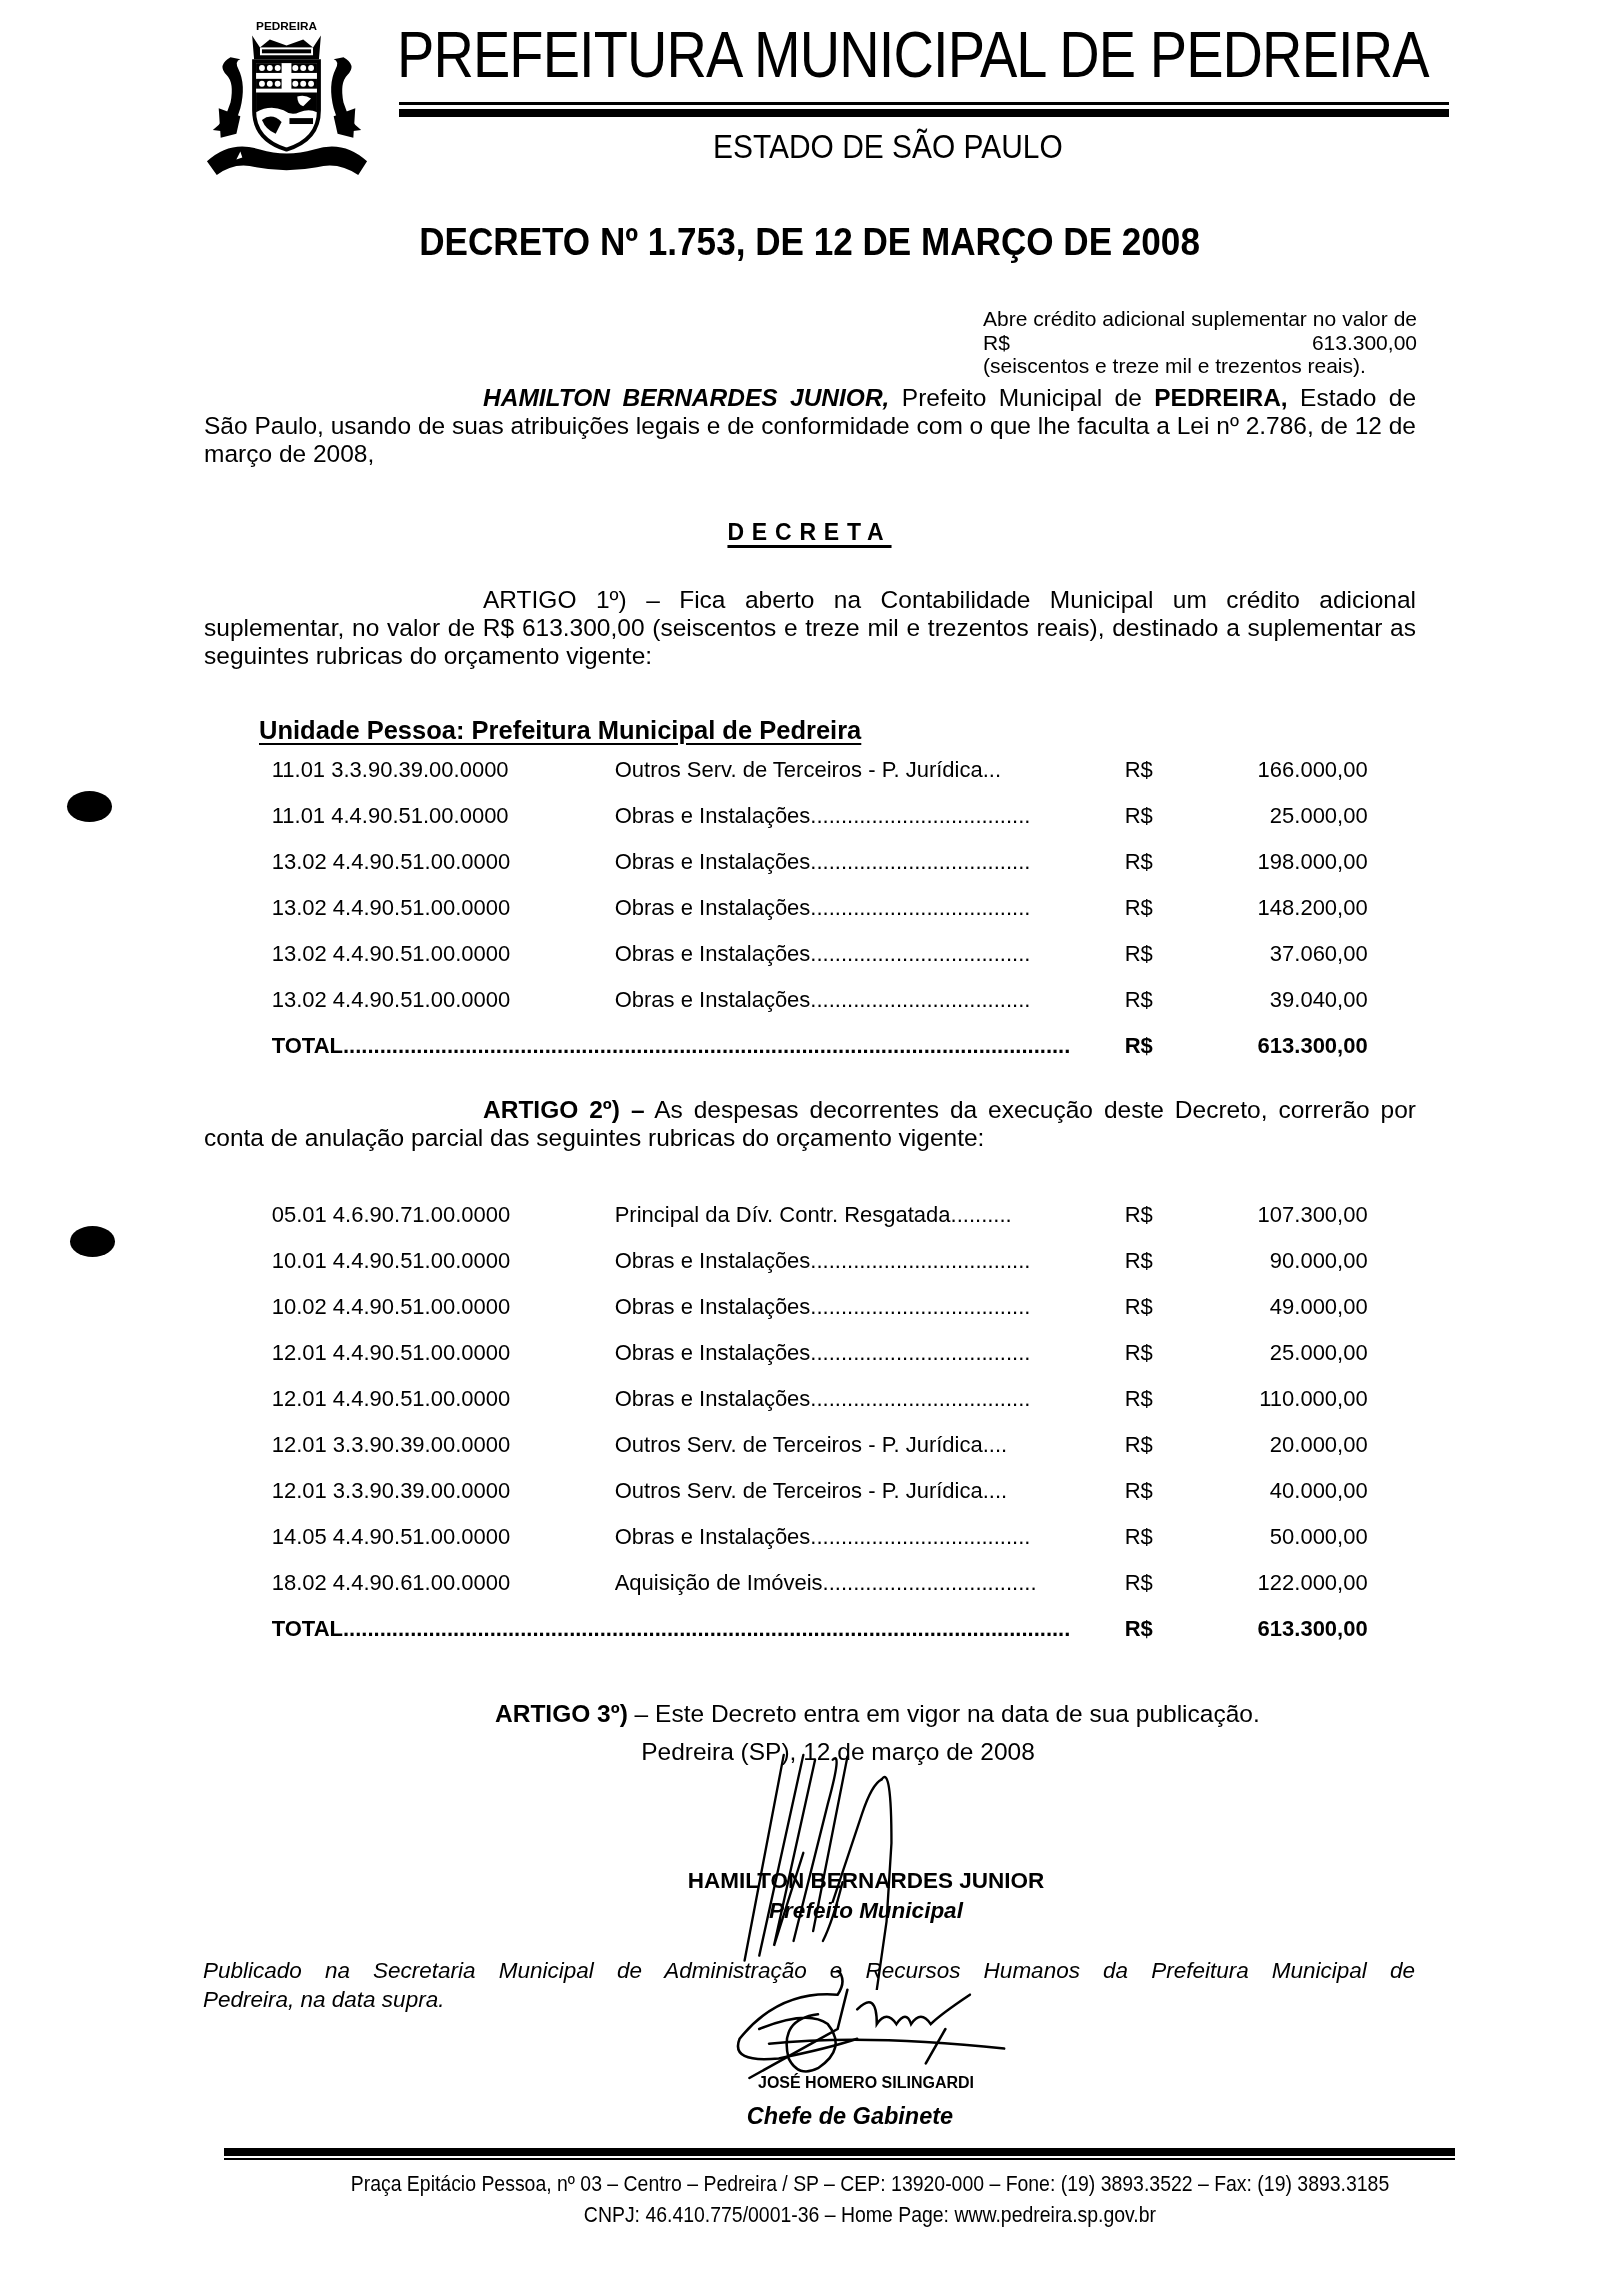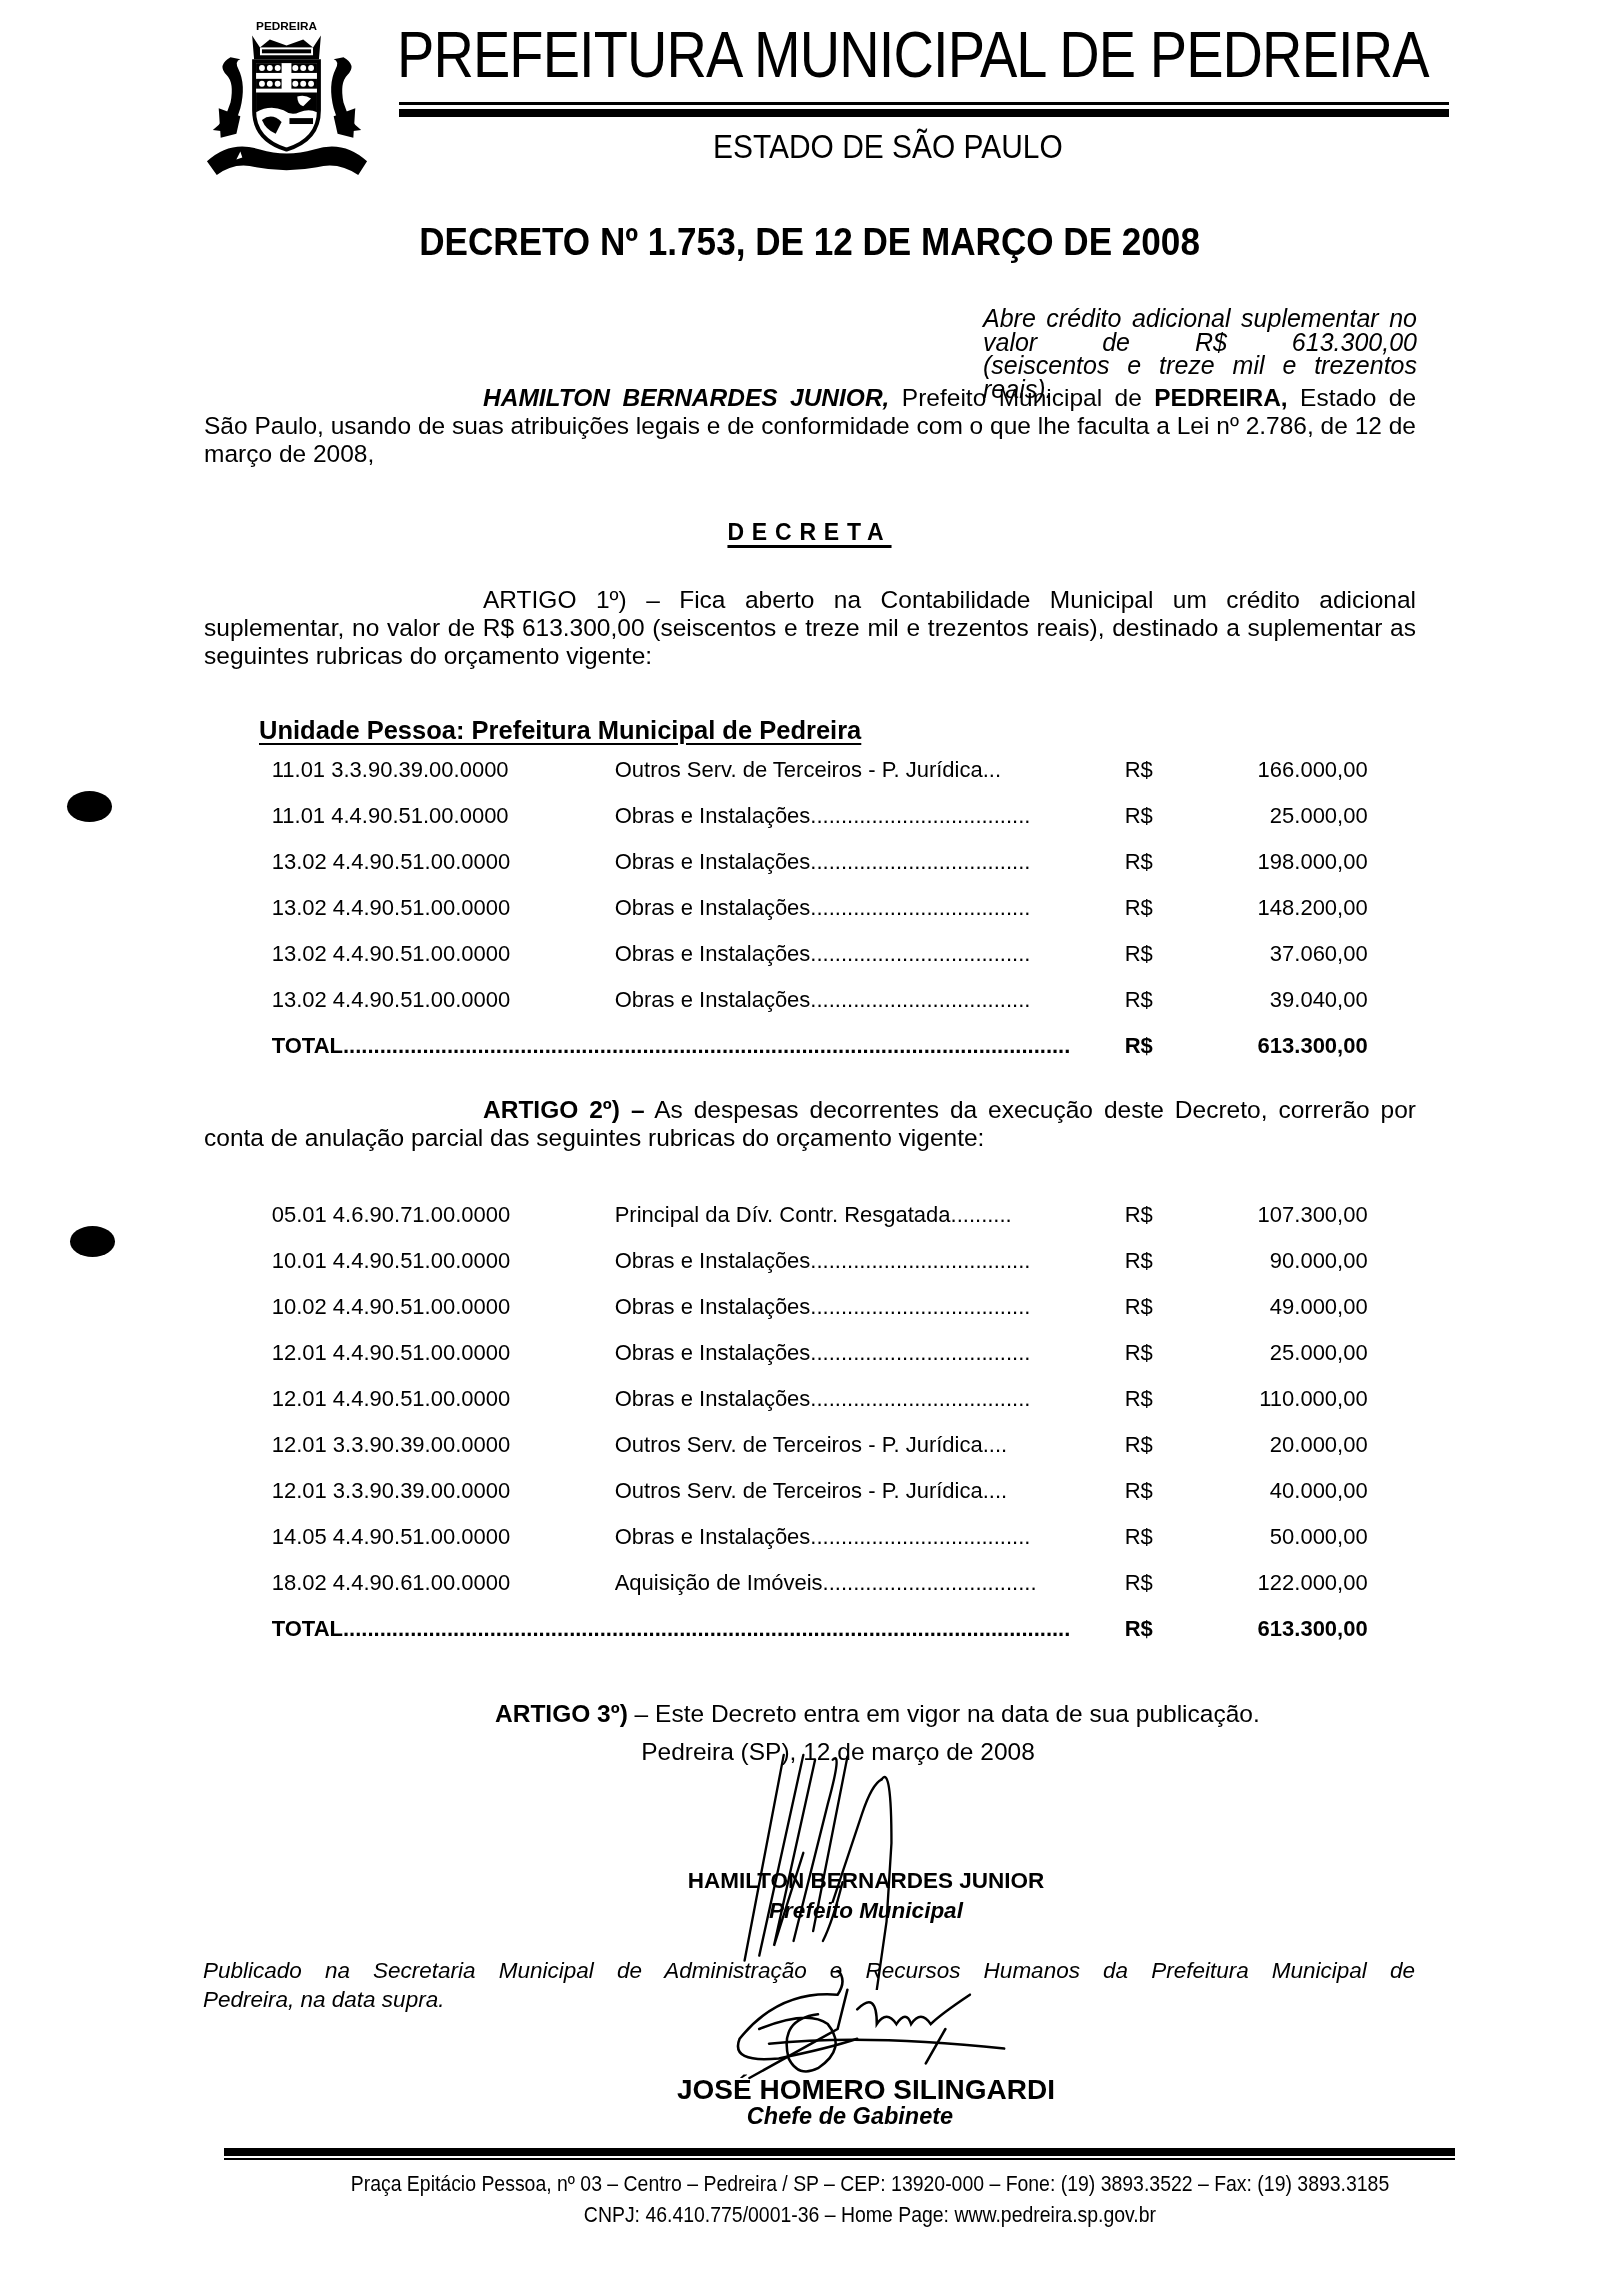--- a/index.html
+++ b/index.html
@@ -5,21 +5,21 @@
   html, body { margin:0; padding:0; background:#ffffff; }
   body { width:1619px; height:2288px; position:relative; overflow:hidden; color:#000; font-family:"Liberation Sans", sans-serif; }
   .abs { position:absolute; }
   .punch { position:absolute; width:45px; height:31px; border-radius:50%; background:#000; }
   .emblem { left:201px; top:13.7px; width:172px; height:167px; }
   .h-title { left:397px; top:21.6px; font-size:65px; letter-spacing:-1px; transform:scaleX(0.86); transform-origin:left top; white-space:nowrap; line-height:1; }
   .h-line-thin { left:399px; top:102px; width:1050px; height:2.9px; background:#000; }
   .h-line-thick { left:399px; top:109px; width:1050px; height:7.8px; background:#000; }
   .h-sub { left:0; width:1619px; top:129px; text-align:center; font-size:34px; line-height:1; padding-left:145px; box-sizing:border-box; transform:scaleX(0.88); transform-origin:931px 0; }
   .decree-title { left:0; width:1619px; top:222px; text-align:center; font-weight:bold; font-size:39px; line-height:1; padding-left:0; box-sizing:border-box; transform:scaleX(0.9); transform-origin:810px 0; }
-  .ementa { left:983px; top:307px; width:434px; font-style:italic; font-size:25px; line-height:23.5px; text-align:justify; }
+  .ementa { left:983px; top:307px; width:434px; font-size:21px; line-height:23.5px; text-align:justify; }
   .ementa .l1 { display:block; text-align:justify; text-align-last:justify; }
   .body-text { left:204px; width:1212px; font-size:24.5px; line-height:28px; text-align:justify; }
   .body-text .indent { display:inline-block; width:279px; }
   .decreta { left:0; width:1619px; top:519px; text-align:center; font-weight:bold; font-size:23px; letter-spacing:7.8px; }
   .decreta span { text-decoration:underline; text-decoration-thickness:2.9px; text-underline-offset:4.9px; }
   .ug { left:259px; top:716px; font-weight:bold; font-size:25.5px; text-decoration:underline; text-decoration-thickness:2px; text-underline-offset:3.9px; }
   table.rub { position:absolute; left:259px; border-collapse:collapse; font-size:22px; }
   table.rub td { padding:0; height:46px; vertical-align:middle; white-space:nowrap; }
   .c-code { width:343px; padding-left:12.7px !important; }
   .c-desc { width:510px; }
@@ -27,21 +27,21 @@
   .c-cur { width:69px; }
   .c-val { width:174px; text-align:right; }
   .tot td { font-weight:bold; }
   .tot .c-code .dots { display:block; width:840px; overflow:hidden; white-space:nowrap; }
   .art3 { left:495px; top:1668px; font-size:24.5px;margin-top:32px; }
   .place { left:0; width:1619px; top:1738px; text-align:center; font-size:24.5px; padding-left:57px; box-sizing:border-box; }
   .sig1-name { left:0; width:1619px; top:1868px; text-align:center; font-weight:bold; font-size:22.5px; padding-left:113px; box-sizing:border-box; }
   .sig1-role { left:0; width:1619px; top:1898px; text-align:center; font-weight:bold; font-style:italic; font-size:22.5px; padding-left:113px; box-sizing:border-box; }
   .pub { left:203px; top:1956px; width:1212px; font-style:italic; font-size:22.5px; line-height:29px; text-align:justify; }
   .pub .l1 { display:block; text-align:justify; text-align-last:justify; }
-  .sig2-name { left:0; width:1619px; top:2074px; text-align:center; font-weight:bold; font-size:28px; padding-left:113px; box-sizing:border-box; }
+  .sig2-name { left:0; width:1619px; top:2074px; text-align:center; font-weight:bold; font-size:16px; padding-left:113px; box-sizing:border-box; }
   .sig2-role { left:0; width:1619px; top:2103px; text-align:center; font-weight:bold; font-style:italic; font-size:23.5px; padding-left:81px; box-sizing:border-box; }
   .f-line-thick { left:224px; top:2148px; width:1231px; height:7.8px; background:#000; }
   .f-line-thin { left:224px; top:2158px; width:1231px; height:2px; background:#000; }
   .foot1 { left:0; width:1619px; top:2171px; text-align:center; font-size:21.6px; padding-left:110px; box-sizing:border-box; transform:scaleX(0.9); transform-origin:919px 0; white-space:nowrap; }
   .foot2 { left:0; width:1619px; top:2202px; text-align:center; font-size:21.6px; padding-left:110px; box-sizing:border-box; transform:scaleX(0.9); transform-origin:919px 0; white-space:nowrap; }
   svg.sig { position:absolute; pointer-events:none; }
 </style>
 </head>
 <body>
 

